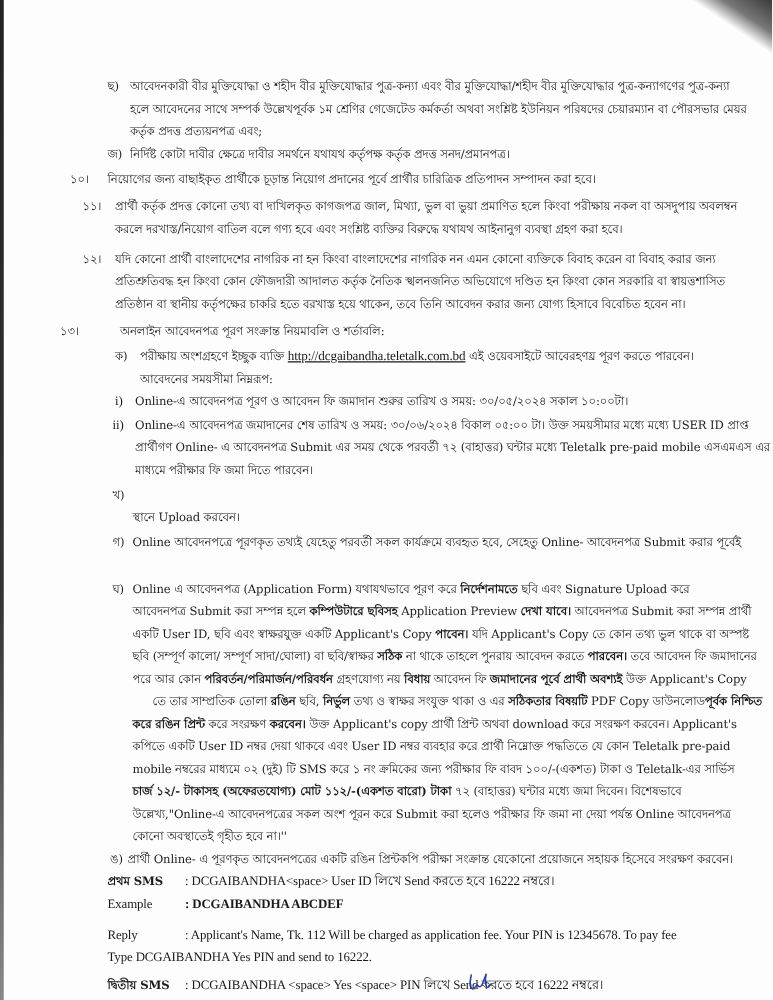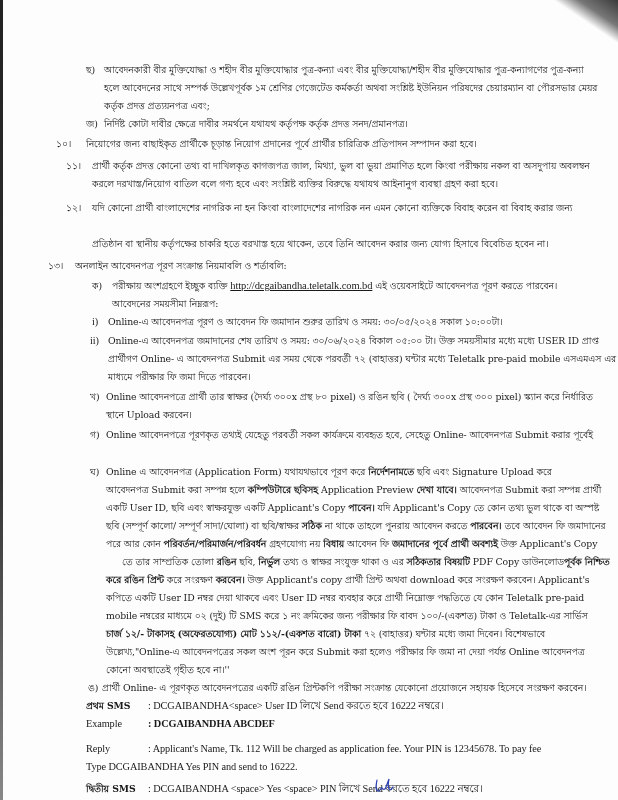--- a/index.html
+++ b/index.html
@@ -49,43 +49,43 @@
 
   <div class="line" style="left:56px;top:138px">১০।</div>
   <div class="line" style="left:86px;top:138px">নিয়োগের জন্য বাছাইকৃত প্রার্থীকে চূড়ান্ত নিয়োগ প্রদানের পূর্বে প্রার্থীর চারিত্রিক প্রতিপাদন সম্পাদন করা হবে।</div>
 
   <div class="line" style="left:66px;top:160px">১১।</div>
   <div class="line" style="left:92px;top:160px">প্রার্থী কর্তৃক প্রদত্ত কোনো তথ্য বা দাখিলকৃত কাগজপত্র জাল, মিথ্যা, ভুল বা ভুয়া প্রমাণিত হলে কিংবা পরীক্ষায় নকল বা অসদুপায় অবলম্বন</div>
   <div class="line" style="left:92px;top:178px">করলে দরখাস্ত/নিয়োগ বাতিল বলে গণ্য হবে এবং সংশ্লিষ্ট ব্যক্তির বিরুদ্ধে যথাযথ আইনানুগ ব্যবস্থা গ্রহণ করা হবে।</div>
 
   <div class="line" style="left:66px;top:202px">১২।</div>
   <div class="line" style="left:92px;top:202px">যদি কোনো প্রার্থী বাংলাদেশের নাগরিক না হন কিংবা বাংলাদেশের নাগরিক নন এমন কোনো ব্যক্তিকে বিবাহ করেন বা বিবাহ করার জন্য</div>
+  <div class="line" style="left:92px;top:220px">প্রতিশ্রুতিবদ্ধ হন কিংবা কোন ফৌজদারী আদালত কর্তৃক নৈতিক স্খলনজনিত অভিযোগে দণ্ডিত হন কিংবা কোন সরকারি বা স্বায়ত্তশাসিত</div>
   <div class="line" style="left:92px;top:238px">প্রতিষ্ঠান বা স্থানীয় কর্তৃপক্ষের চাকরি হতে বরখাস্ত হয়ে থাকেন, তবে তিনি আবেদন করার জন্য যোগ্য হিসাবে বিবেচিত হবেন না।</div>
 
   <div class="line" style="left:48px;top:260px">১৩।</div>
-  <div class="line" style="left:75px;top:260px">অনলাইন আবেদনপত্র পূরণ সংক্রান্ত নিয়মাবলি ও শর্তাবলি:</div>
+  <div class="line" style="left:96px;top:260px">অনলাইন আবেদনপত্র পূরণ সংক্রান্ত নিয়মাবলি ও শর্তাবলি:</div>
 
   <div class="line" style="left:92px;top:280px">ক)</div>
   <div class="line" style="left:112px;top:280px">
     <span>পরীক্ষায় অংশগ্রহণে ইচ্ছুক ব্যক্তি</span>
     <span class="url">http://dcgaibandha.teletalk.com.bd</span>
-    <span>এই ওয়েবসাইটে আবেদনপত্র পূরণ করতে পারবেন।</span>
+    <span>এই ওয়েবসাইটে আবেরহণয্র পূরণ করতে পারবেন।</span>
   </div>
   <div class="line" style="left:112px;top:298px">আবেদনের সময়সীমা নিম্নরূপ:</div>
 
   <div class="line en" style="left:92px;top:316px">i)</div>
   <div class="line" style="left:108px;top:316px">Online-এ আবেদনপত্র পূরণ ও আবেদন ফি জমাদান শুরুর তারিখ ও সময়: ৩০/০৫/২০২৪ সকাল ১০:০০টা।</div>
 
   <div class="line en" style="left:90px;top:335px">ii)</div>
   <div class="line" style="left:108px;top:335px">Online-এ আবেদনপত্র জমাদানের শেষ তারিখ ও সময়: ৩০/০৬/২০২৪ বিকাল ০৫:০০ টা। উক্ত সময়সীমার মধ্যে মধ্যে USER ID প্রাপ্ত</div>
   <div class="line" style="left:108px;top:353px">প্রার্থীগণ Online- এ আবেদনপত্র Submit এর সময় থেকে পরবর্তী ৭২ (বাহাত্তর) ঘন্টার মধ্যে Teletalk pre-paid mobile এসএমএস এর</div>
   <div class="line" style="left:108px;top:371px">মাধ্যমে পরীক্ষার ফি জমা দিতে পারবেন।</div>
 
   <div class="line" style="left:90px;top:391px">খ)</div>
-  <div class="line" style="left:106px;top:391px">Online আবেদনপত্রে প্রার্থী তার স্বাক্ষর (দৈর্ঘ্য ৩০০x প্রস্থ ৮০ pixel) ও রঙিন ছবি ( দৈর্ঘ্য ৩০০x প্রস্থ ৩০০ pixel) স্ক্যান করে নির্ধারিত</div>
   <div class="line" style="left:106px;top:409px">স্থানে Upload করবেন।</div>
 
   <div class="line" style="left:90px;top:429px">গ)</div>
   <div class="line" style="left:106px;top:429px">Online আবেদনপত্রে পূরণকৃত তথ্যই যেহেতু পরবর্তী সকল কার্যক্রমে ব্যবহৃত হবে, সেহেতু Online- আবেদনপত্র Submit করার পূর্বেই</div>
 
   <div class="line" style="left:90px;top:466px">ঘ)</div>
   <div class="line" style="left:106px;top:484px">
     <span>আবেদনপত্র Submit করা সম্পন্ন হলে </span><b>কম্পিউটারে ছবিসহ</b><span> Application Preview </span><b>দেখা যাবে।</b><span> আবেদনপত্র Submit করা সম্পন্ন প্রার্থী</span>
   </div>
   <div class="line" style="left:106px;top:466px">

